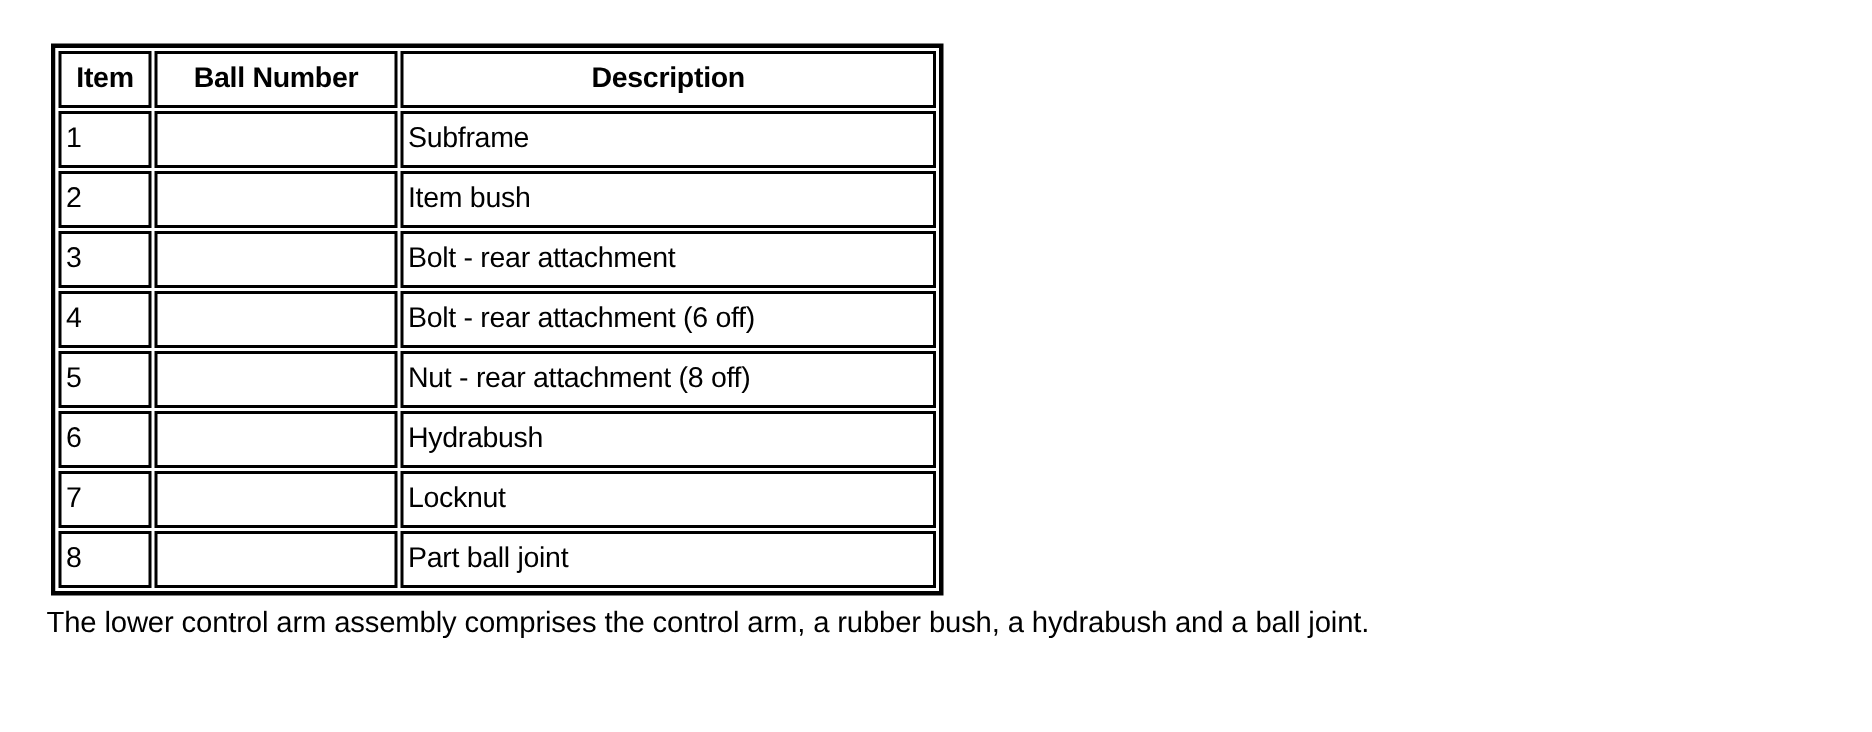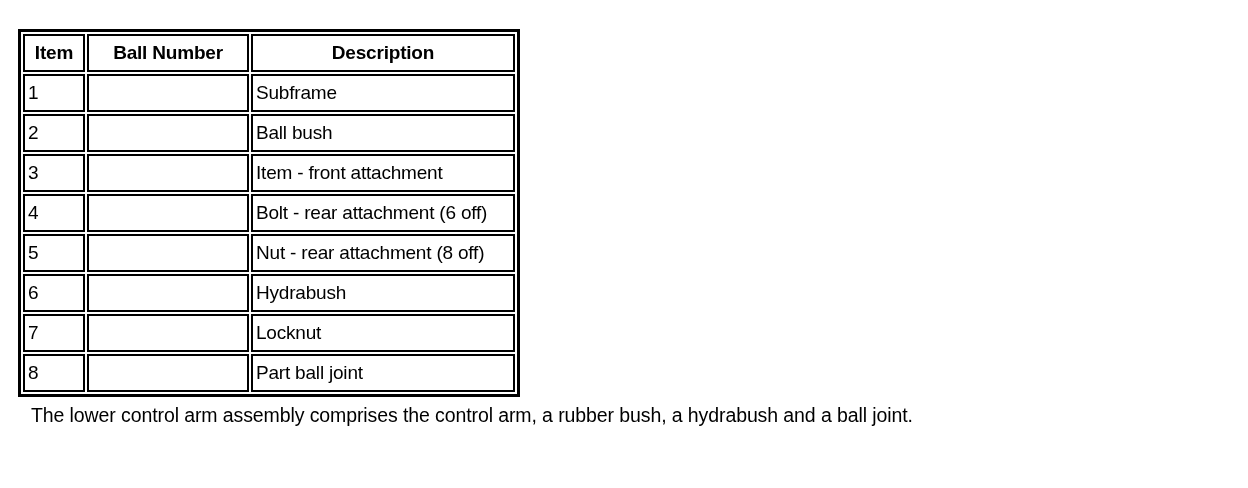--- a/index.html
+++ b/index.html
@@ -12,23 +12,23 @@
     height: 488px;
     position: relative;
     overflow: hidden;
     font-family: "Liberation Sans", sans-serif;
     color: #000000;
   }
 
   
   #parts-table-frame {
     position: absolute;
-    left: 18px;
+    left: 34px;
     top: 29px;
-    width: 502px;
+    width: 595px;
     height: 368px;
     box-sizing: border-box;
     border: 3px solid #000000;
     background: #ffffff;
   }
 
   #parts-table {
     width: 100%;
     height: 100%;
     border-collapse: separate;
@@ -103,26 +103,26 @@
     </thead>
     <tbody>
       <tr>
         <td class="cell-item">1</td>
         <td class="cell-part"></td>
         <td class="cell-desc">Subframe</td>
       </tr>
       <tr>
         <td class="cell-item">2</td>
         <td class="cell-part"></td>
-        <td class="cell-desc">Ball bush</td>
+        <td class="cell-desc">Item bush</td>
       </tr>
       <tr>
         <td class="cell-item">3</td>
         <td class="cell-part"></td>
-        <td class="cell-desc">Item - front attachment</td>
+        <td class="cell-desc">Bolt - rear attachment</td>
       </tr>
       <tr>
         <td class="cell-item">4</td>
         <td class="cell-part"></td>
         <td class="cell-desc">Bolt - rear attachment (6 off)</td>
       </tr>
       <tr>
         <td class="cell-item">5</td>
         <td class="cell-part"></td>
         <td class="cell-desc">Nut - rear attachment (8 off)</td>

